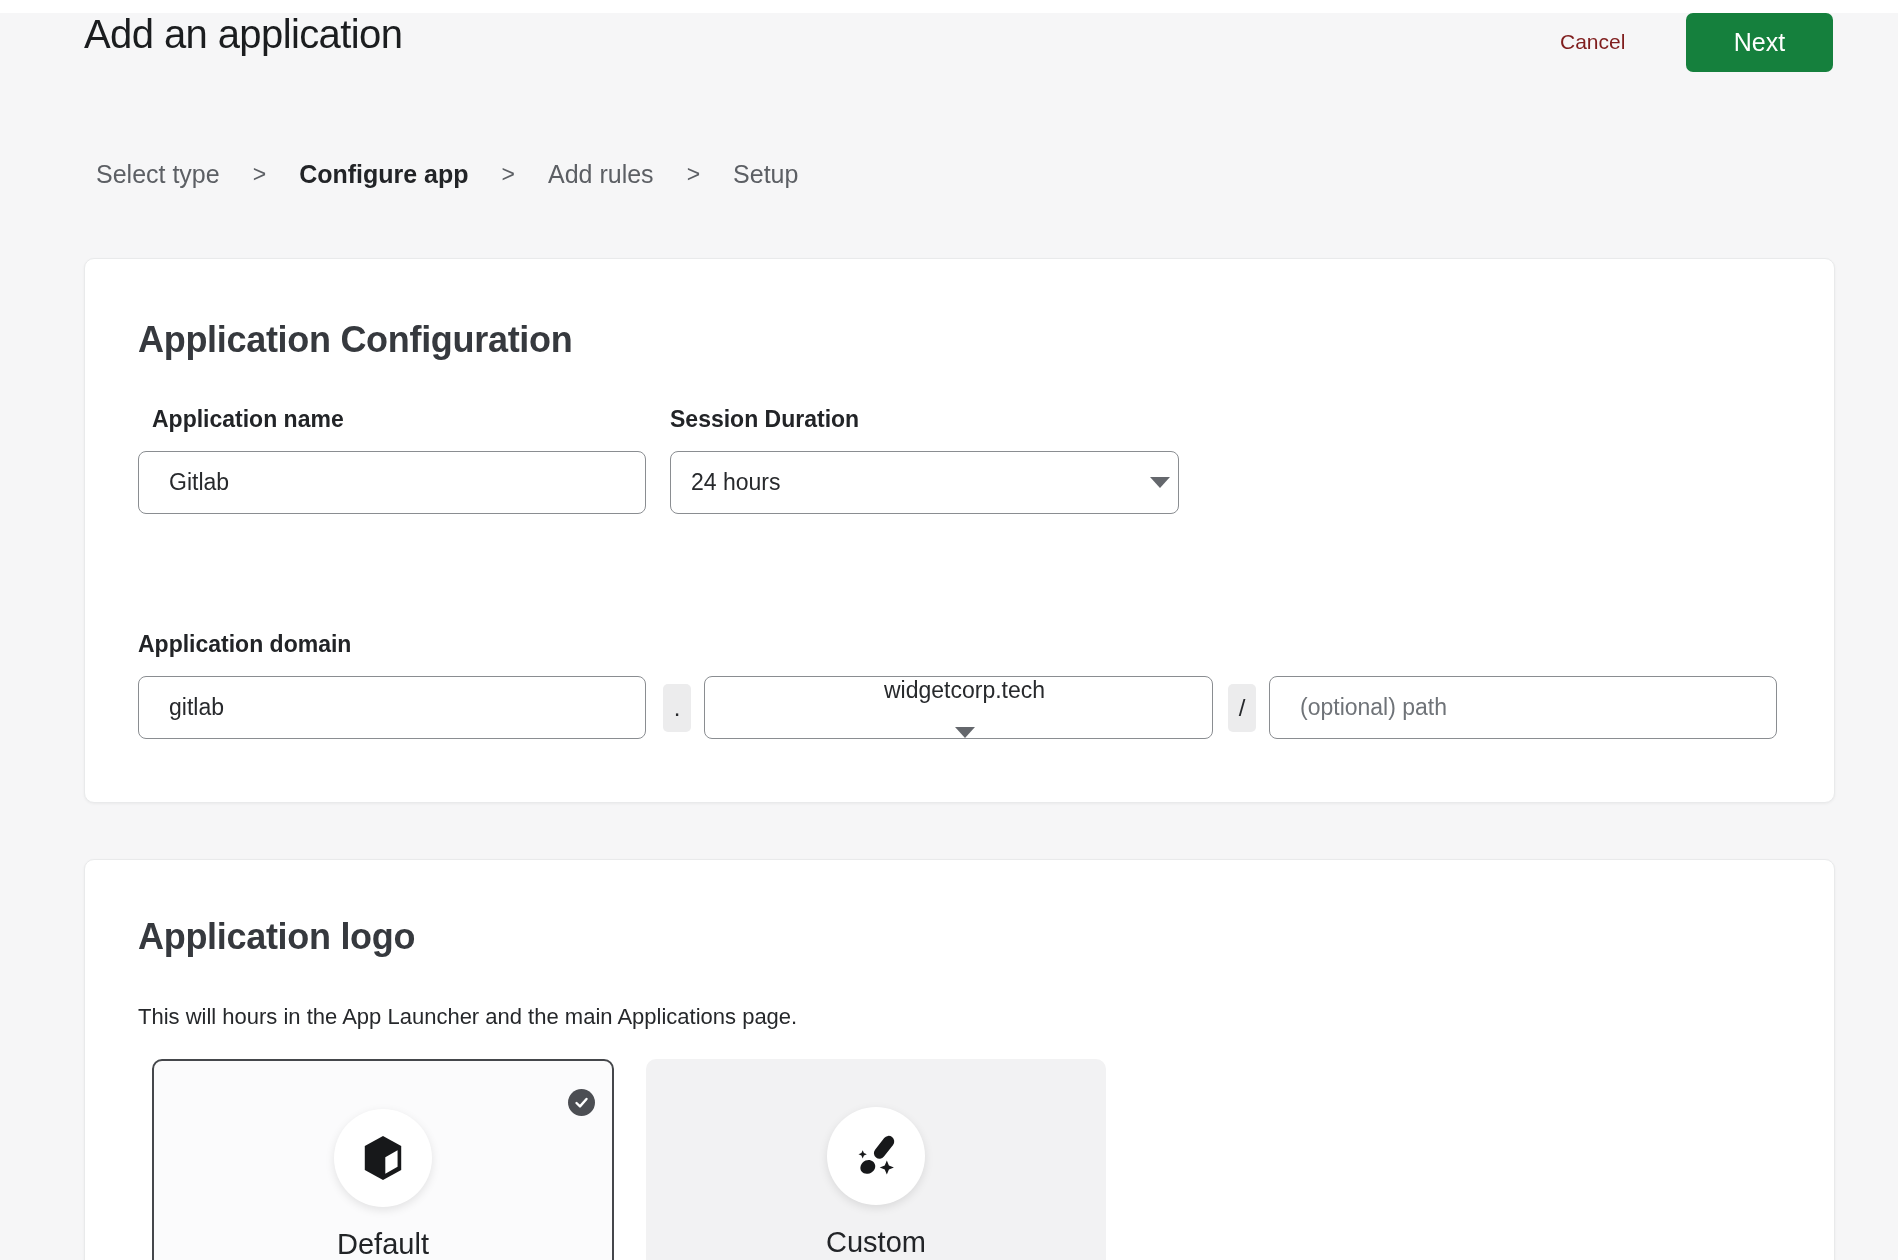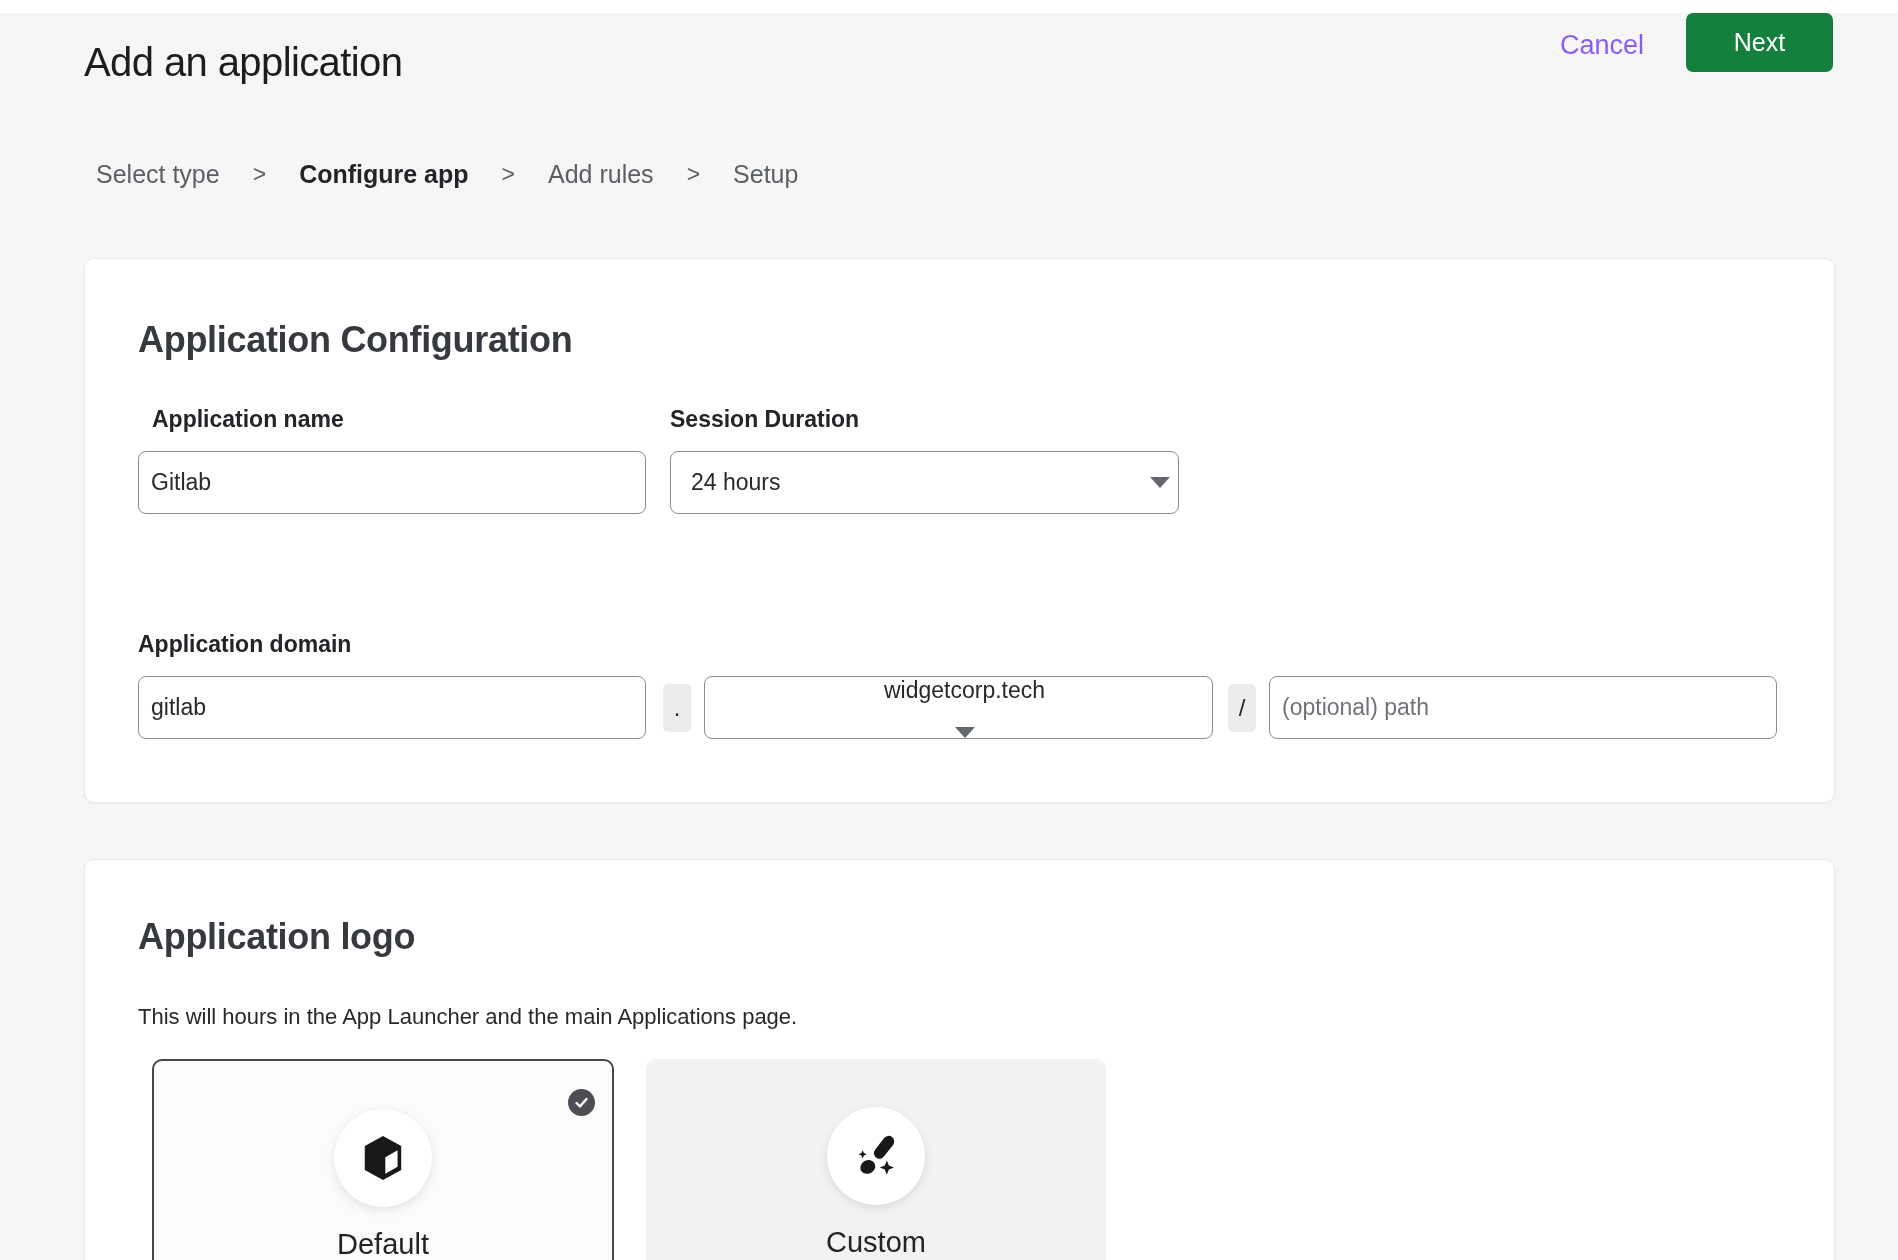--- a/index.html
+++ b/index.html
@@ -9,25 +9,25 @@
     background:#f6f6f7;
     color:#1d1f21;
     position:relative;
     overflow:hidden;
   }
   .top-strip { position:absolute; left:0; top:0; width:100%; height:13px; background:#ffffff; }
 
   
   .page-title {
     position:absolute; left:84px; top:12px;
-    font-size:40px; font-weight:400; letter-spacing:-0.6px; color:#1b1d1f;margin-top:28px;
+    font-size:40px; font-weight:400; letter-spacing:-0.6px; color:#1b1d1f;
   }
   .cancel-link {
     position:absolute; left:1560px; top:30px;
-    font-size:27px; color:#8b5cf6; cursor:pointer; background:none; border:none;
+    font-size:21px; color:#7f1d1d; cursor:pointer; background:none; border:none;
     font-family:inherit;
   }
   .next-button {
     position:absolute; left:1686px; top:13px; width:147px; height:59px;
     background:#15803d; color:#ffffff; font-size:25px; font-family:inherit;
     border:none; border-radius:7px; cursor:pointer;
   }
 
   
   .breadcrumb {
@@ -57,21 +57,21 @@
 
   .field-label {
     position:absolute; font-size:23px; font-weight:700; color:#222427;
   }
 
   .text-input, .select-box {
     position:absolute; height:63px;
     background:#ffffff; border:1px solid #8a8d91; border-radius:8px;
     font-size:23px; color:#27292c; font-family:inherit;
   }
-  .text-input { padding:0 12px; width:508px; outline:none; }
+  .text-input { padding:0 30px; width:508px; outline:none; }
   .text-input::placeholder { color:#6f7378; }
   .select-box {
     width:509px; display:flex; align-items:center; justify-content:space-between;
     padding:0 8px 0 20px; cursor:pointer;
   }
   .chevron-down {
     width:0; height:0;
     border-left:10px solid transparent; border-right:10px solid transparent;
     border-top:11px solid #64676c;
   }

